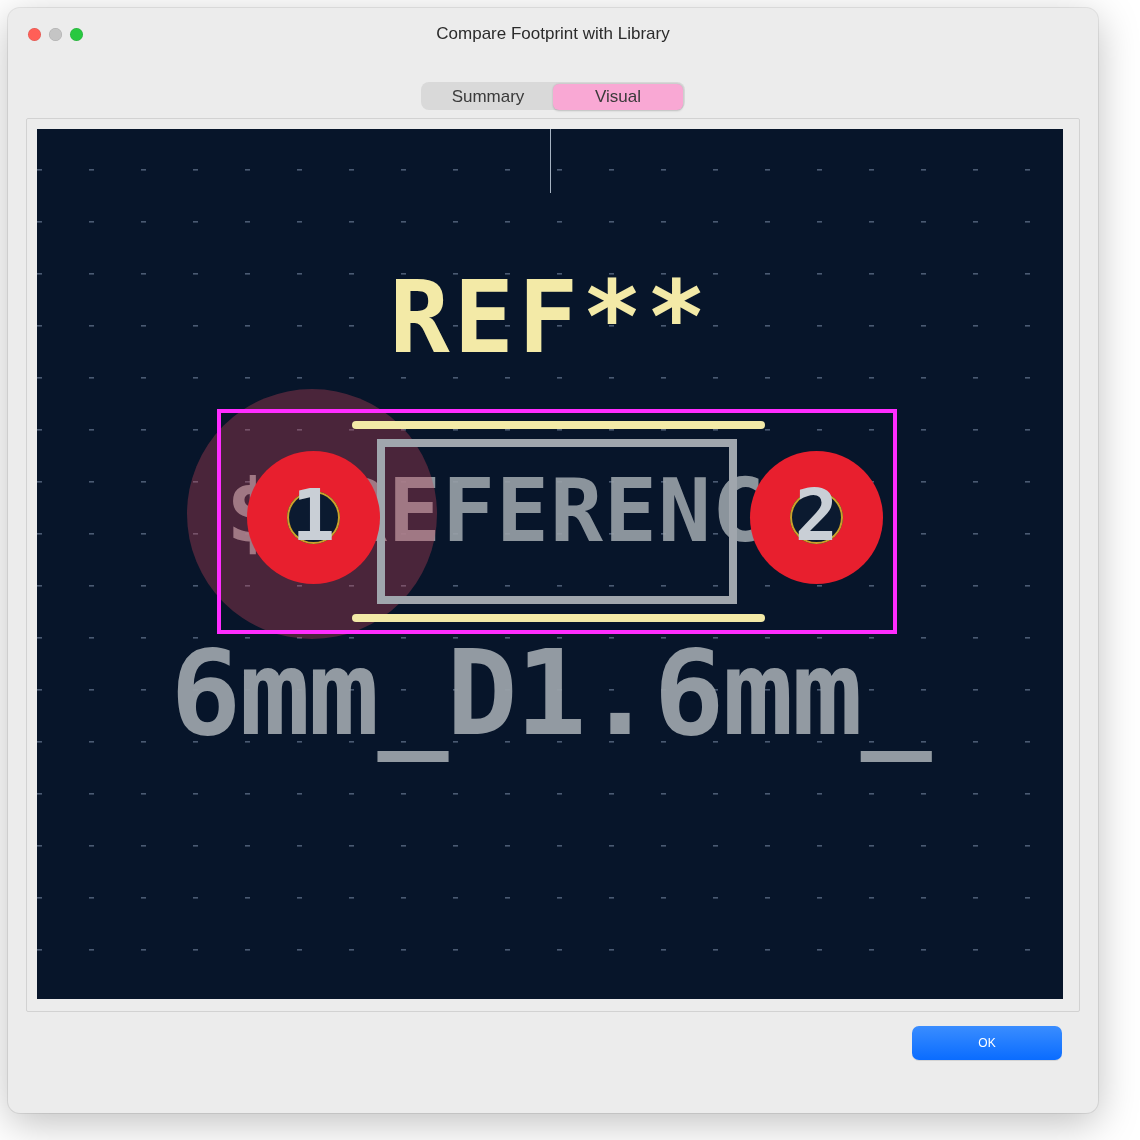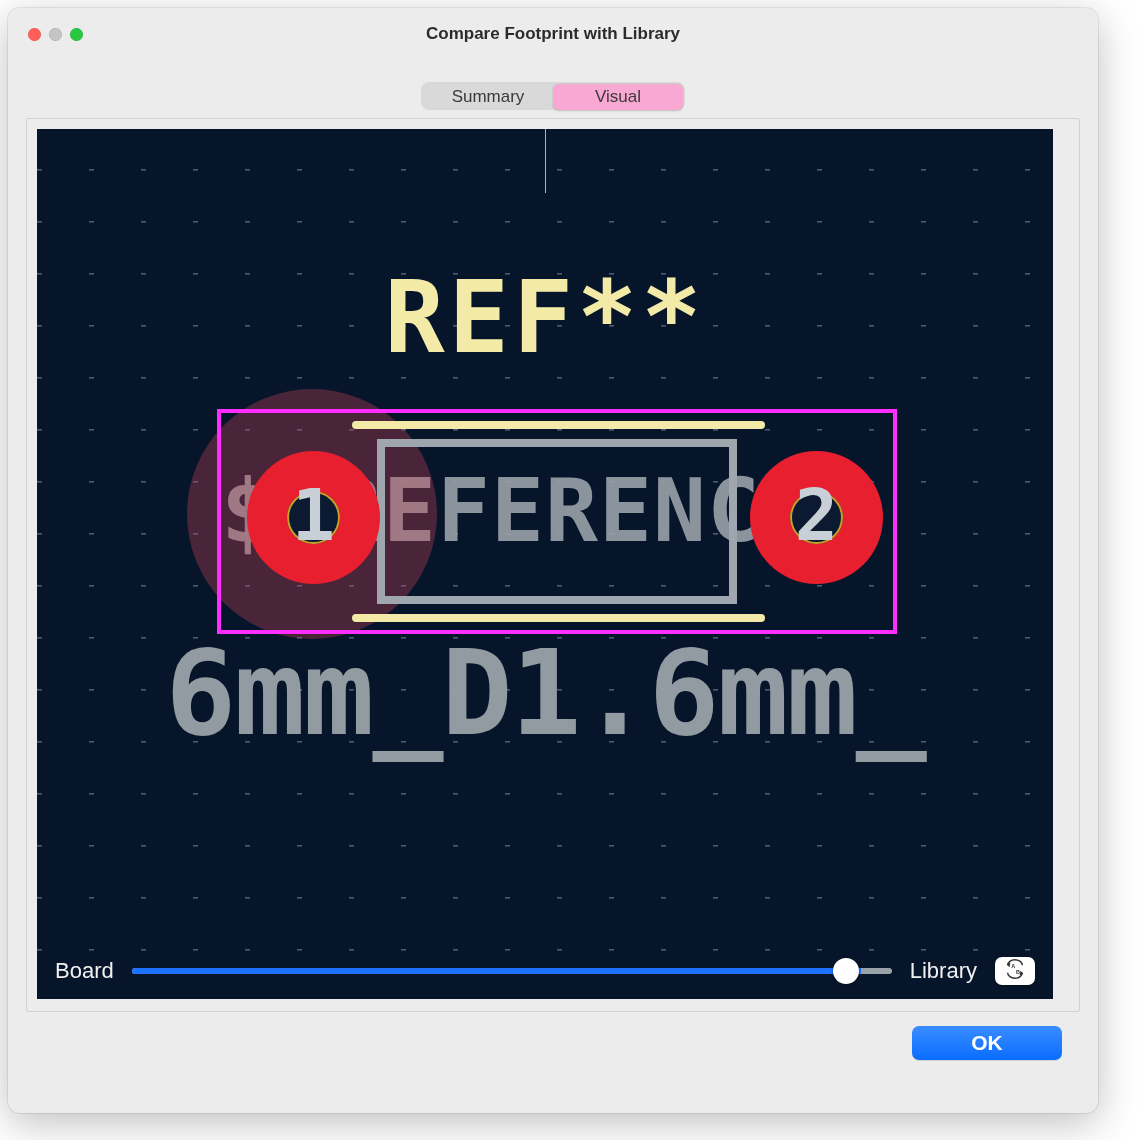--- a/index.html
+++ b/index.html
@@ -32,21 +32,21 @@
     margin-left: 20px;
   }
   .tl { width: 13px; height: 13px; border-radius: 50%; }
   .tl.red { background: #ff5f57; box-shadow: inset 0 0 0 0.5px rgba(0,0,0,0.15); }
   .tl.yellow { background: #c5c5c5; box-shadow: inset 0 0 0 0.5px rgba(0,0,0,0.15); }
   .tl.green { background: #28c840; box-shadow: inset 0 0 0 0.5px rgba(0,0,0,0.15); }
   .title {
     position: absolute;
     left: 0; right: 0;
     text-align: center;
-    font-weight: 700;
+    font-weight: 400;
     font-size: 17px;
     color: #2b2b2b;
     pointer-events: none;
   }
   .body {
     padding: 0 18px 18px 18px;
   }
   .tabs {
     display: flex;
     justify-content: center;
@@ -72,21 +72,21 @@
     user-select: none;
   }
   .seg-btn.active {
     background: #f9a8d4;
     box-shadow: 0 0.5px 2px rgba(0,0,0,0.2);
     font-weight: 500;
   }
   .panel {
     border: 1px solid #d2d2d2;
     border-radius: 2px;
-    padding: 10px 26px 12px 10px;
+    padding: 10px 16px 12px 10px;
     background: #ececec;
   }
   .canvas {
     width: 100%;
     height: 870px;
     background: #07152a;
     position: relative;
     overflow: hidden;
   }
   .dot-grid {
@@ -272,22 +272,22 @@
     justify-content: flex-end;
     padding: 14px 18px 0 18px;
   }
   .ok-btn {
     min-width: 150px;
     height: 34px;
     background: linear-gradient(#3a8dff,#0a6cff);
     color: #ffffff;
     border: none;
     border-radius: 7px;
-    font-size: 21px;
-    font-weight: 700;
+    font-size: 12px;
+    font-weight: 400;
     cursor: pointer;
     box-shadow: 0 1px 0 rgba(0,0,0,0.1);
   }
 </style>
 </head>
 <body>
 
 <div class="window">
   <div class="titlebar">
     <div class="traffic-lights">
@@ -337,42 +337,20 @@
             <div class="pad-num">1</div>
           </div>
           <div class="pad pad-ring pad2">
             <div class="pad-hole"></div>
             <div class="pad-num">2</div>
           </div>
 
           <div class="fname-text">6mm_D1.6mm_</div>
         </div>
 
-        <div class="footer">
-          <div class="lbl">Board</div>
-          <div class="slider">
-            <div class="track">
-              <div class="track-fill"></div>
-            </div>
-            <div class="thumb"></div>
-          </div>
-          <div class="lbl-right">Library</div>
-          <div class="swap-btn">
-            <span>
-              <svg viewBox="0 0 24 20">
-                <path d="M4 6 A8 6 0 0 1 20 6" fill="none" stroke="#333" stroke-width="1.6"></path>
-                <path d="M20 14 A8 6 0 0 1 4 14" fill="none" stroke="#333" stroke-width="1.6"></path>
-                <polygon points="3,5 7,3 6,8" fill="#333"></polygon>
-                <polygon points="21,15 17,17 18,12" fill="#333"></polygon>
-                <text x="8" y="9" font-size="6" font-weight="700" fill="#333">A</text>
-                <text x="13" y="16" font-size="6" font-weight="700" fill="#333">B</text>
-              </svg>
-            </span>
-          </div>
-        </div>
       </div>
     </div>
 
     <div class="button-row">
       <button class="ok-btn">OK</button>
     </div>
   </div>
 </div>
 
 </body></html>

